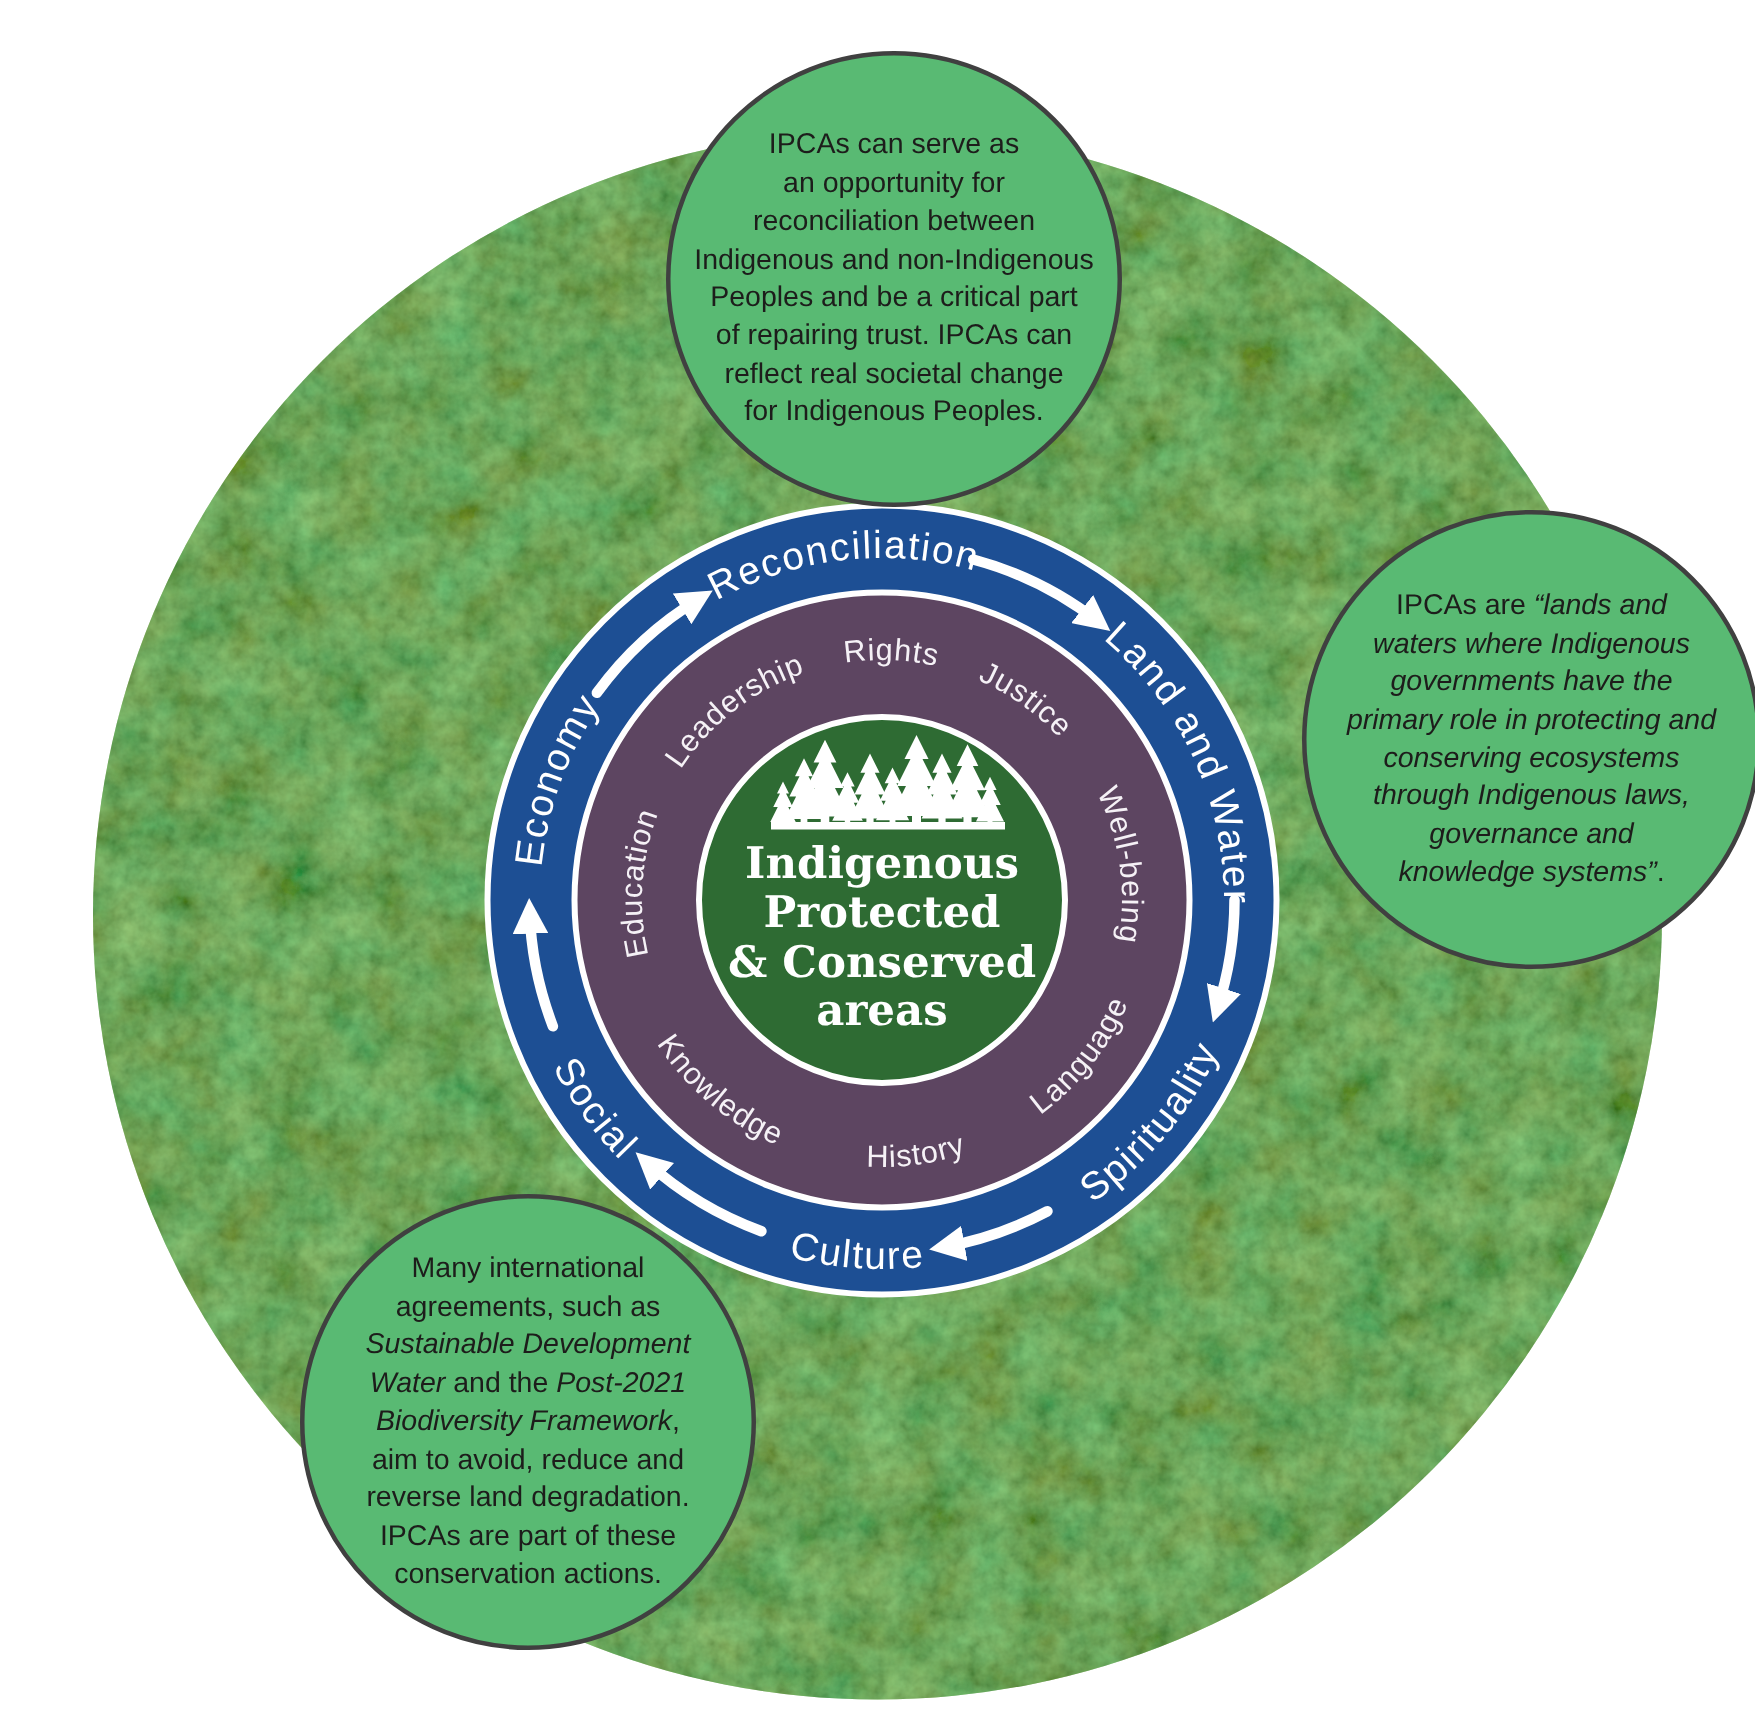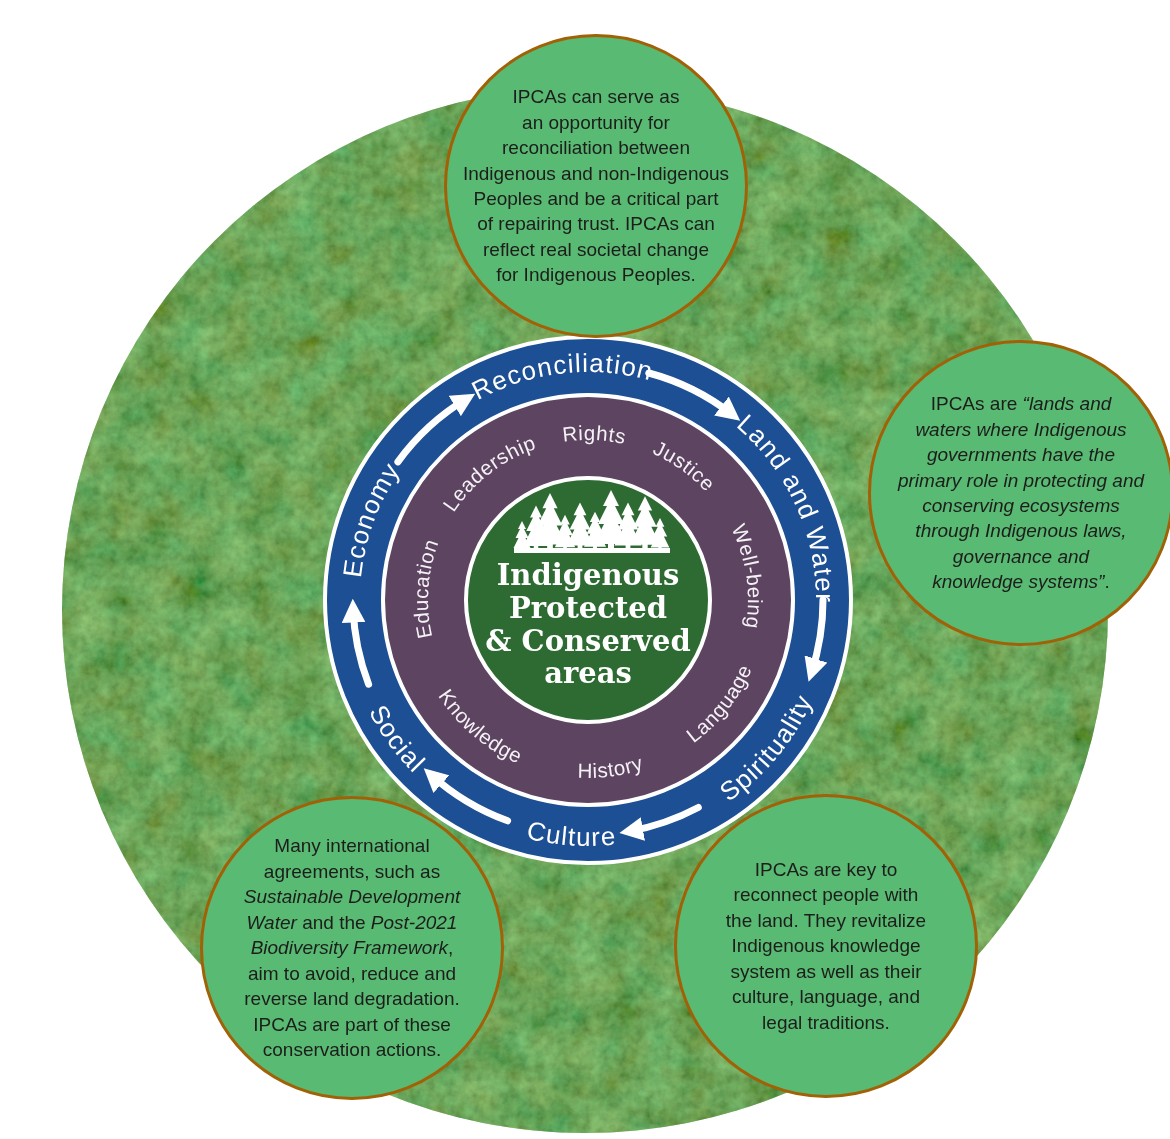--- a/index.html
+++ b/index.html
@@ -1,20 +1,20 @@
 <!DOCTYPE html>
 <html><head>
 <meta charset="utf-8">
 <style>
   html,body{margin:0;padding:0;background:#ffffff;}
   .canvas{position:relative;width:1170px;height:1139px;background:#fff;overflow:hidden;
           font-family:"Liberation Sans",sans-serif;}
   .layer{position:absolute;left:0;top:0;}
   
-  .sat{position:absolute;border-radius:50%;border:3px solid #a16207;box-sizing:border-box;
+  .sat{position:absolute;border-radius:50%;border:3px solid #404040;box-sizing:border-box;
        display:flex;align-items:center;justify-content:center;text-align:center;z-index:3;}
   .sat p{margin:0;white-space:pre-line;font-size:19px;line-height:1.34;color:#1d1d1b;width:292px;}
   .sat p i{font-style:italic;}
   .c-top{left:444px;top:34px;width:304px;height:304px;}
   .c-left{left:42px;top:318px;width:304px;height:304px;}
   .c-right{left:868px;top:340px;width:306px;height:306px;}
   .c-bl{left:200px;top:796px;width:304px;height:304px;}
   .c-br{left:674px;top:794px;width:304px;height:304px;}
   
   .rings{position:absolute;left:318px;top:330px;width:540px;height:540px;z-index:2;}
@@ -156,23 +156,14 @@
     <p><span>Many international
 agreements, such as
 </span><i>Sustainable Development
 Water</i><span> and the </span><i>Post-2021
 Biodiversity Framework</i><span>,
 aim to avoid, reduce and
 reverse land degradation.
 IPCAs are part of these
 conservation actions.</span></p>
   </div>
-  <div class="sat c-br" style="background: rgb(89, 186, 115);">
-    <p>IPCAs are key to
-reconnect people with
-the land. They revitalize
-Indigenous knowledge
-system as well as their
-culture, language, and
-legal traditions.</p>
-  </div>
 
 </div>
 
 </body></html>

